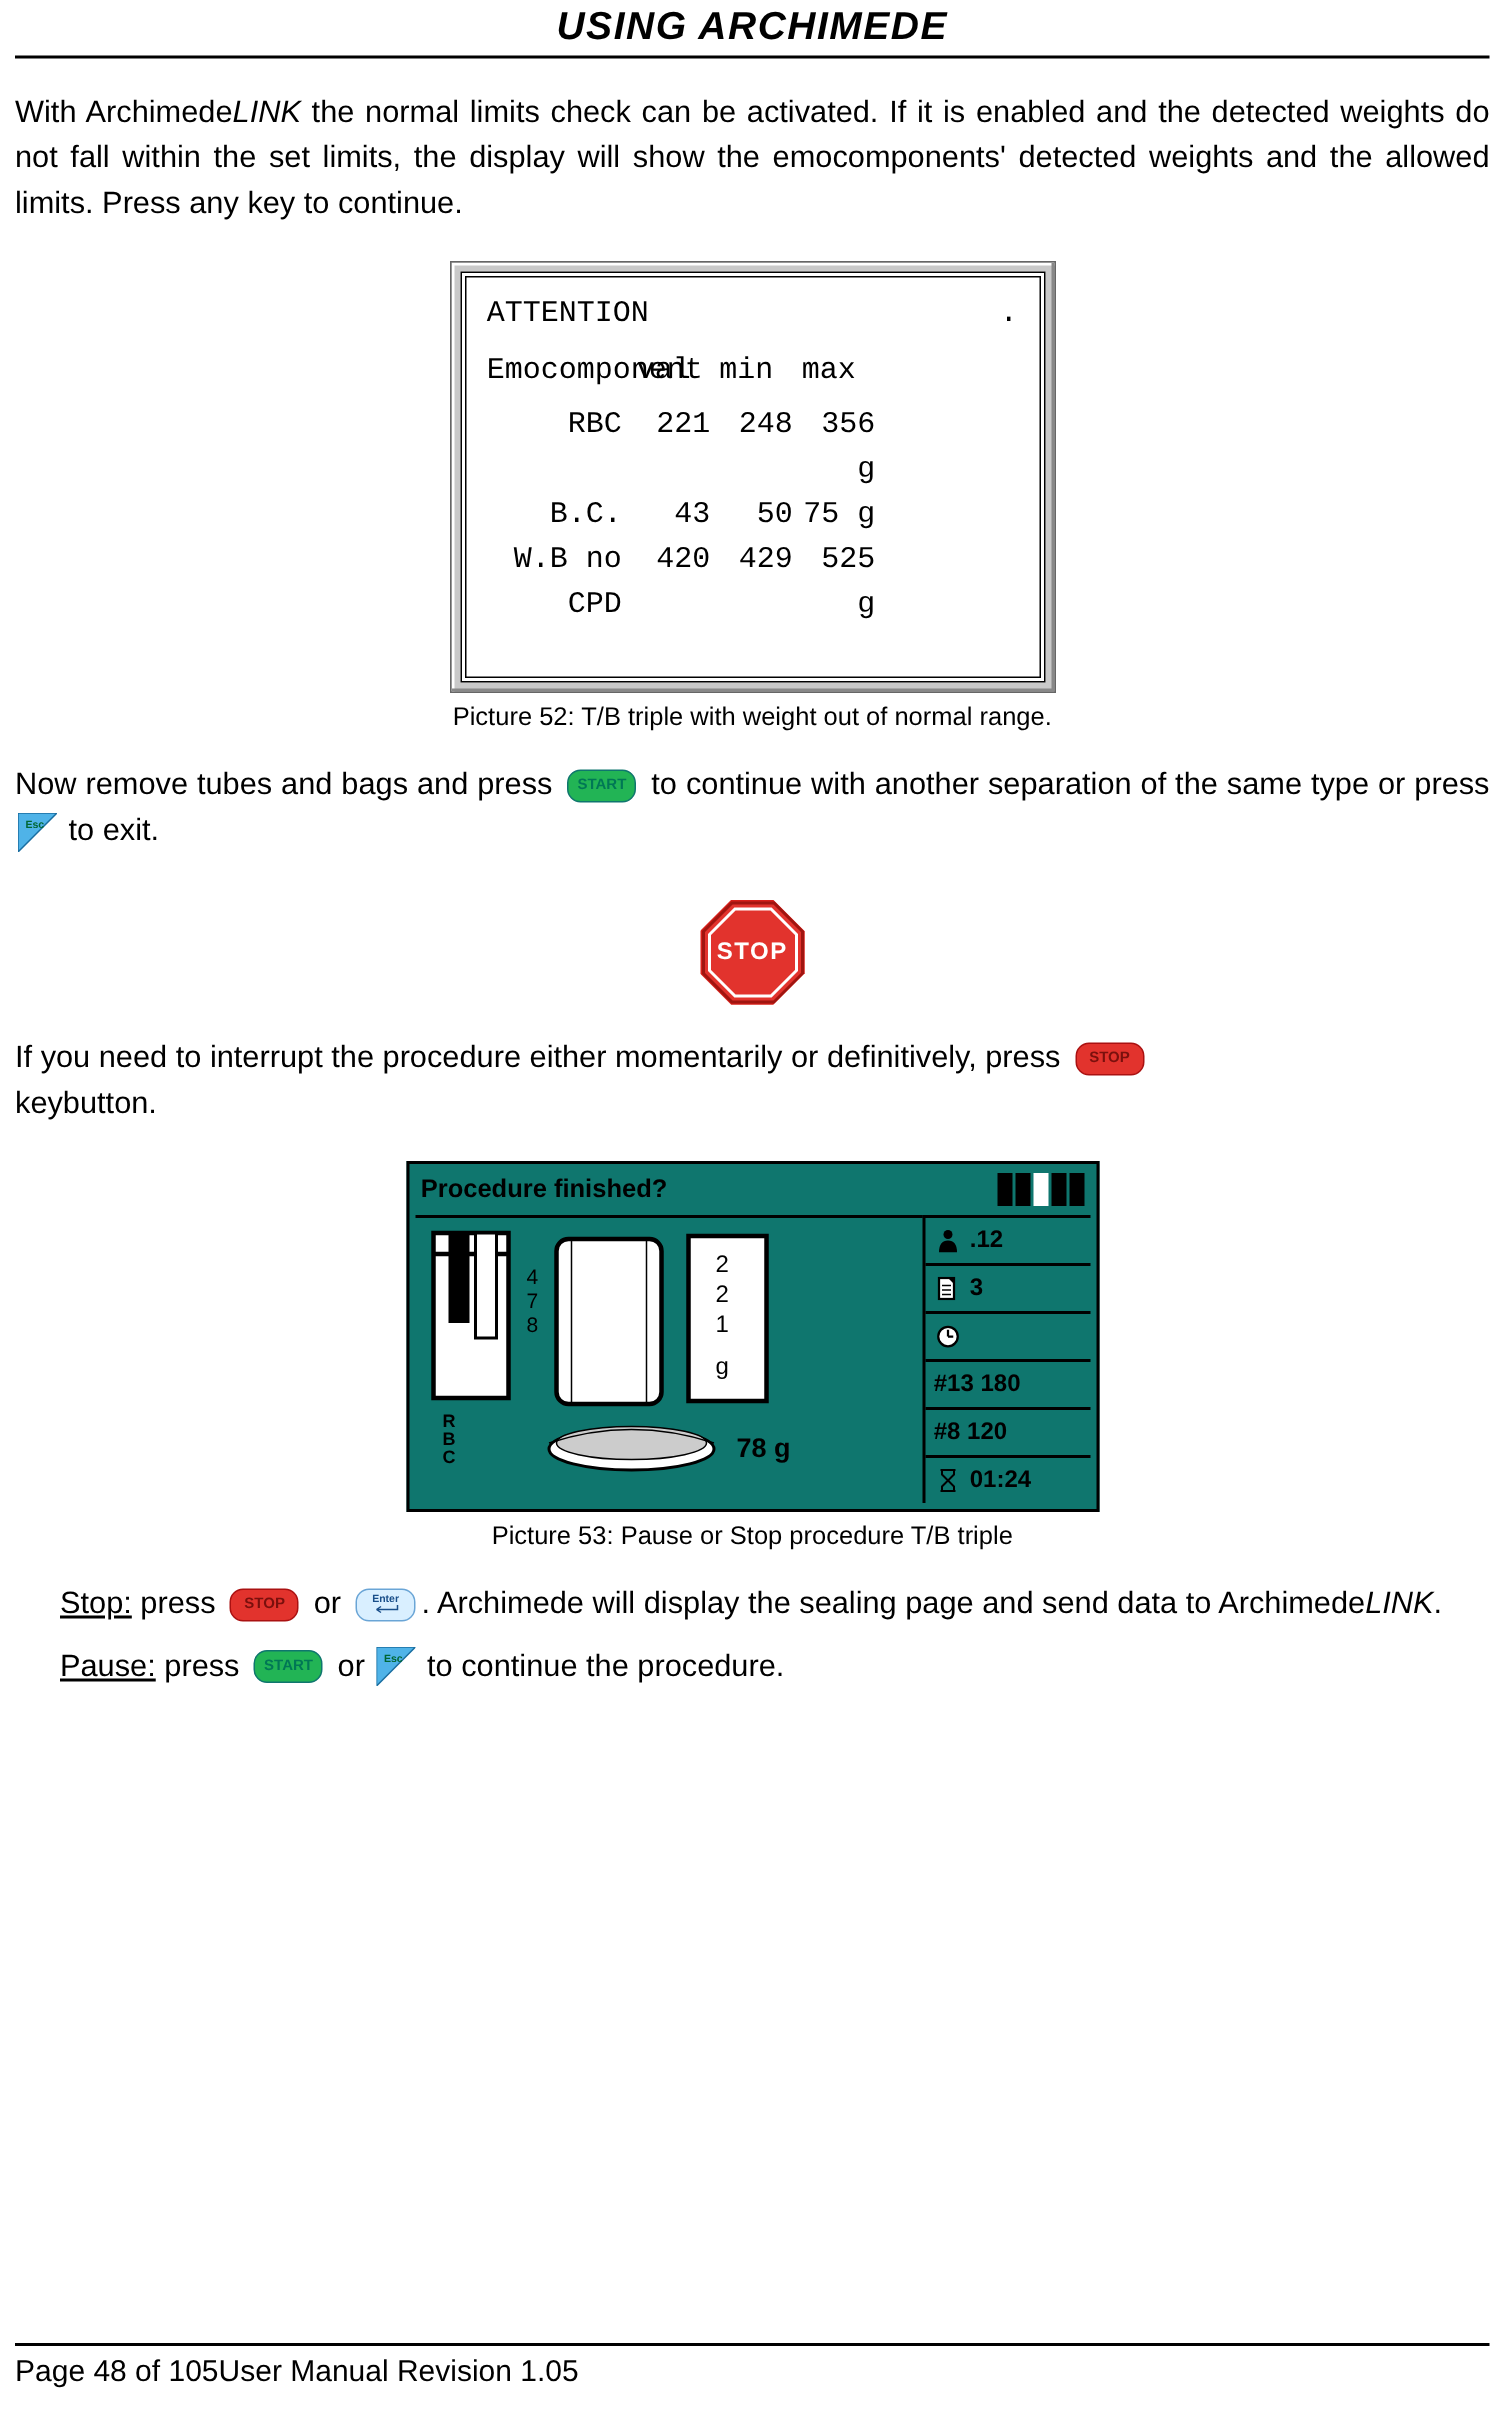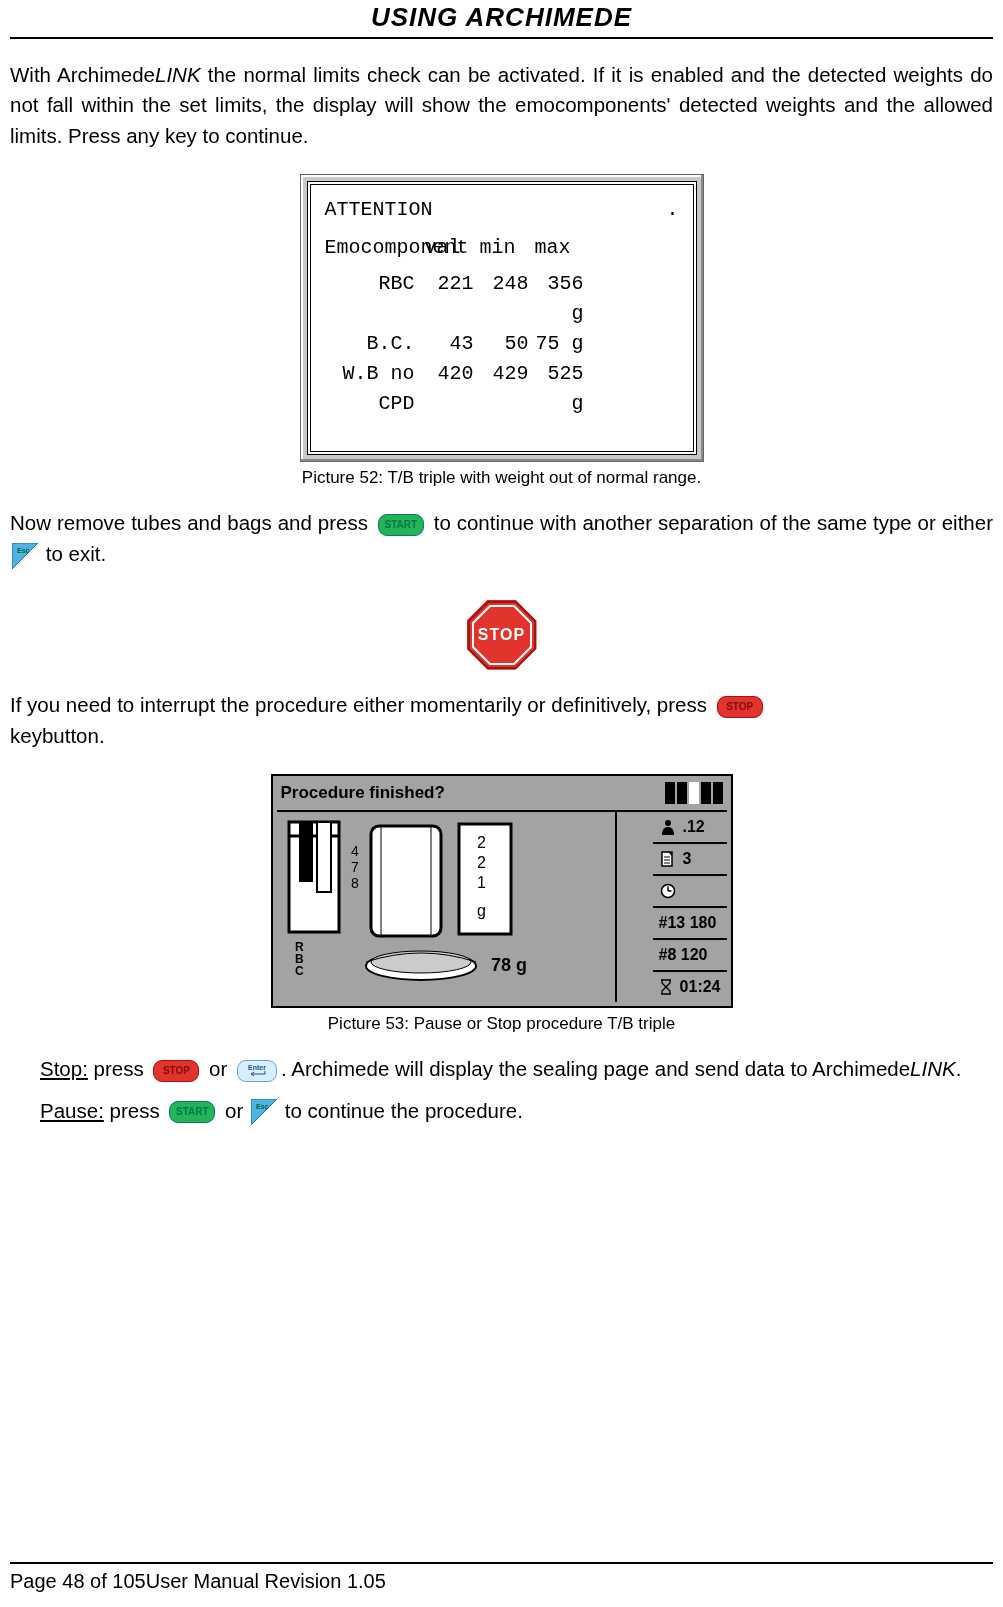--- a/index.html
+++ b/index.html
@@ -131,21 +131,21 @@
     color: #fff;
     font-family: Arial, sans-serif;
     font-weight: bold;
     font-size: 16px;
     letter-spacing: 1px;
   }
 
   
   .screen53 {
     width: 450px;
-    background: #a3a3a3;
+    background: #0f766e;
     border: 2px solid #000;
     padding: 4px;
   }
   .s53-top {
     display: flex;
     align-items: center;
     justify-content: space-between;
     padding: 2px 4px 6px 4px;
     font-family: Arial, sans-serif;
     font-size: 17px;
@@ -177,21 +177,20 @@
     font-size: 16px;
     font-weight: bold;
   }
   .s53-right .row {
     border-bottom: 2px solid #000;
     padding: 4px 6px;
     display: flex;
     align-items: center;
     gap: 6px;
     min-height: 22px;
-    margin-left: 36px;
   }
   .s53-right .row:last-child { border-bottom: none; }
   .s53-right .ic { width: 18px; display: inline-flex; justify-content: center; }
 
   .indent { padding-left: 30px; }
   .u { text-decoration: underline; }
 
   .footer {
     position: absolute;
     bottom: 14px;
@@ -254,21 +253,21 @@
       </div>
     </div>
   </div>
   <div class="caption">Picture 52: T/B triple with weight out of normal range.</div>
 
   <p class="body-text">
     <span>Now remove tubes and bags and press </span>
     <span class="key key-start">
         <span>START</span>
       </span>
-    <span> to continue with another separation of the same type or either </span>
+    <span> to continue with another separation of the same type or press </span>
     <span class="key key-esc">
       <svg width="26" height="26" viewBox="0 0 26 26">
         <polygon points="0,0 26,0 0,26" fill="#4fb3e8" stroke="#1a6ea0" stroke-width="1"></polygon>
         <text x="5" y="10" font-size="7" font-family="Arial" fill="#063" font-weight="bold">Esc</text>
       </svg>
     </span>
     <span> to exit.</span>
   </p>
 
   <div class="stop-sign-wrap">

